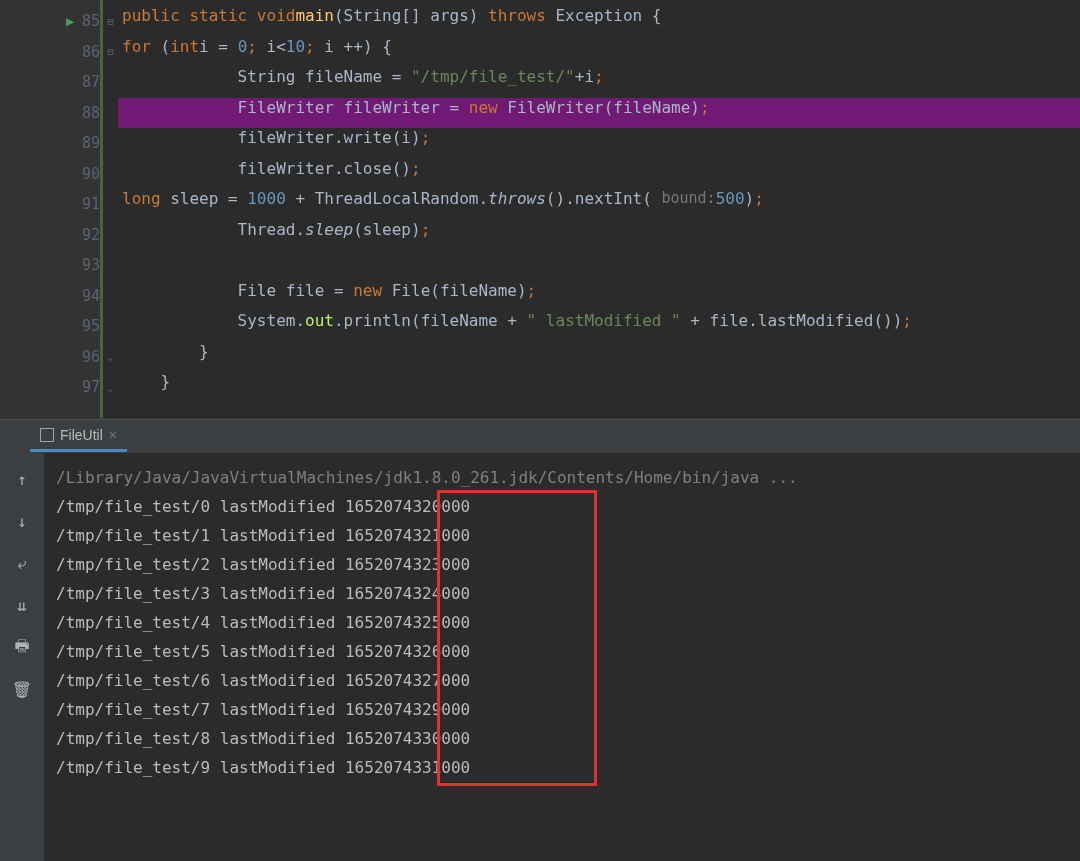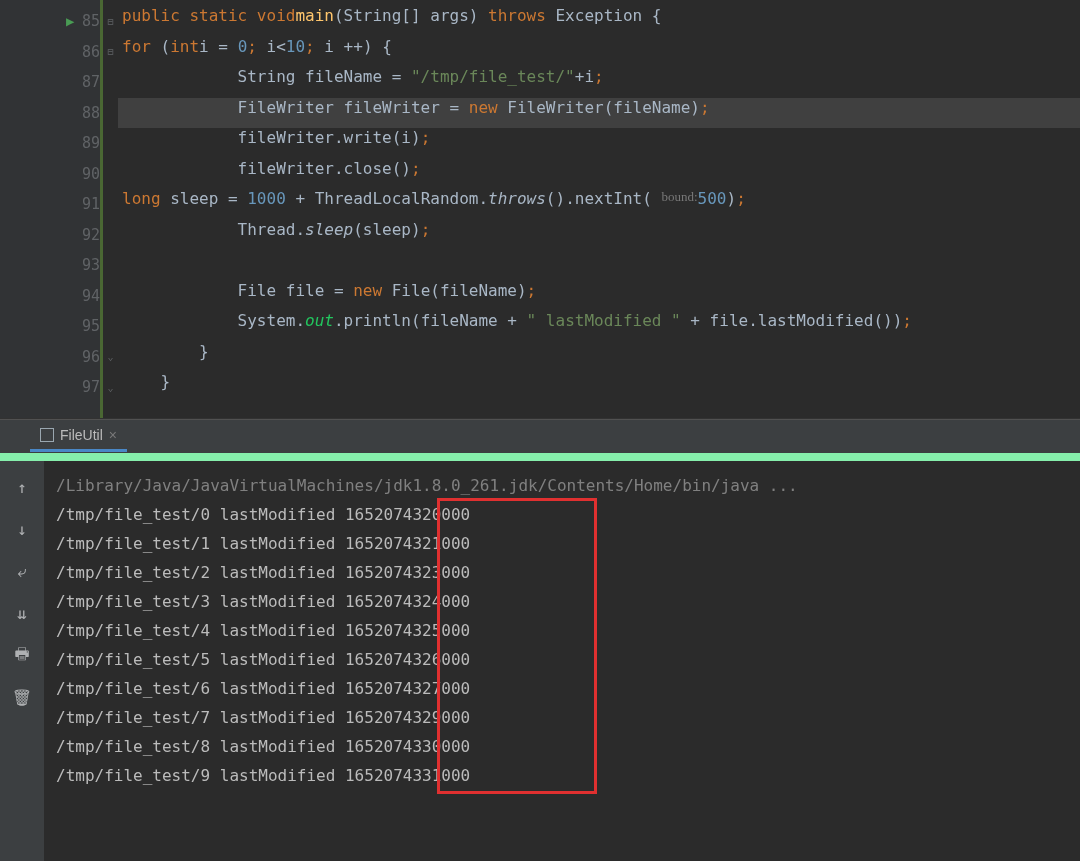--- a/index.html
+++ b/index.html
@@ -63,39 +63,38 @@
   padding-top: 6px;
   font-size: 16px;
 }
 .code-line {
   height: 30.5px;
   display: flex;
   white-space: pre;
   padding-left: 4px;
 }
 .code-line.highlight {
-  background: #404040;
+  background: #701a75;
 }
 .kw { color: #cc7832; }
 .mname { color: #ffc66d; }
 .type { color: #a9b7c6; }
 .num { color: #6897bb; }
 .str { color: #6a8759; }
 .italic { font-style: italic; }
-.fld { color: #22c55e; font-style: italic;}
-.hint { color: #787878; font-size:13px;font-family:Liberation Serif, serif; }
+.fld { color: #bef264; }
+.hint { color: #787878; font-size:15px; }
 .semi { color: #cc7832; }
 
 .run-panel {
   height: 443px;
   background: #86efac;
   display: flex;
   flex-direction: column;
   border-top: 1px solid #323232;
-  gap: 8px;
 }
 .run-tabs {
   height: 34px;
   background: #3c3f41;
   display: flex;
   align-items: center;
   padding-left: 30px;
   border-top: 1px solid #515151;
 }
 .run-tab {

